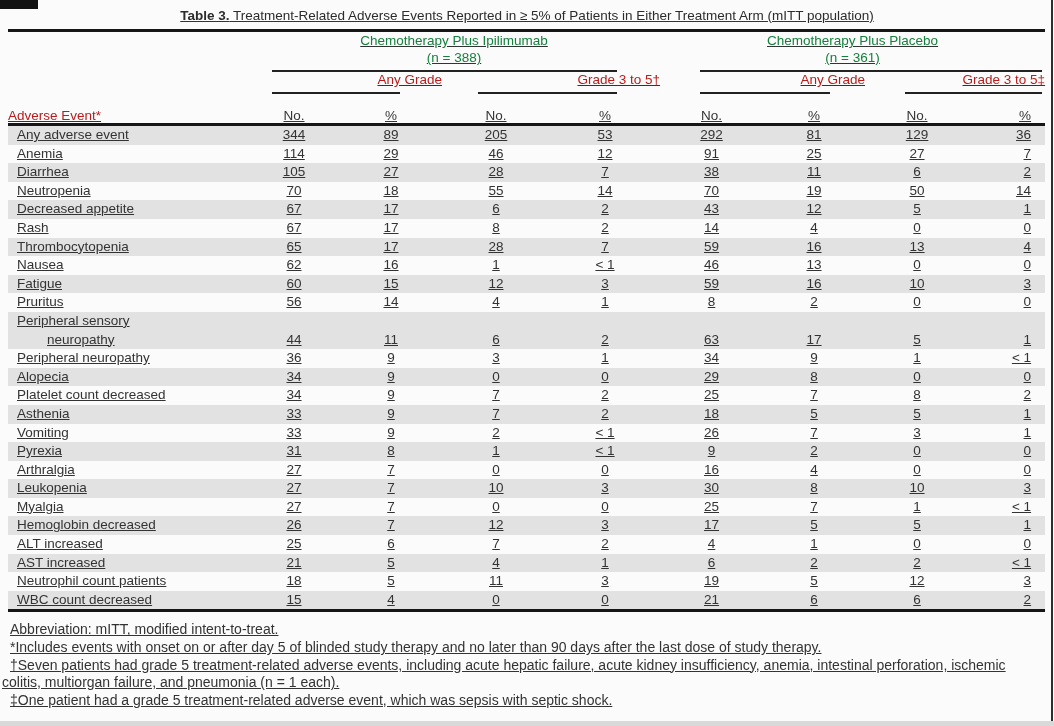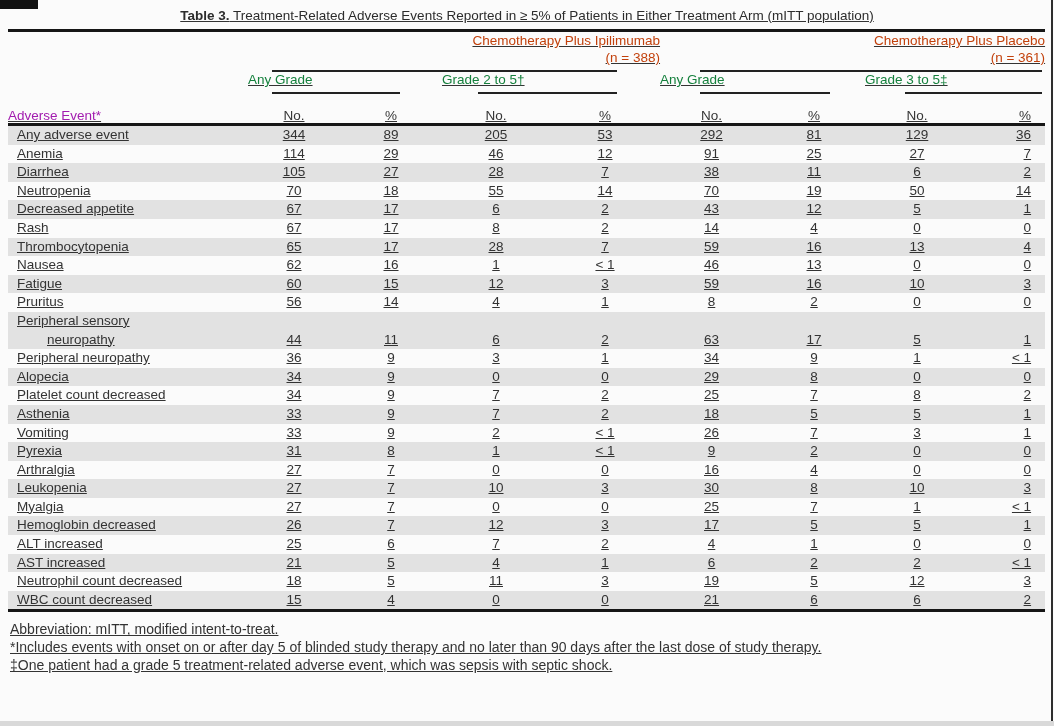--- a/index.html
+++ b/index.html
@@ -46,40 +46,40 @@
     color: #333;
   }
   table.aetable td, table.aetable th {
     padding: 0;
     font-weight: normal;
     vertical-align: bottom;
   }
 
   
   thead .group-cell { padding-top: 4px; }
-  .grp-line { text-align: right; line-height: 17px; color: #c2410c; }
+  .grp-line { text-align: center; line-height: 17px; color: #15803d; }
   .grp-rule { border-bottom: 2px solid #222; margin-top: 4px; }
   .grp-rule.g1 { margin-left: 24px; margin-right: 43px; }
   .grp-rule.g2 { margin-left: 40px; margin-right: 3px; }
 
   thead .sub-cell { padding-top: 6px; }
-  .sub-line { text-align: left; line-height: 16px; color: #15803d; }
+  .sub-line { text-align: right; line-height: 16px; color: #b91c1c; }
   .sub-rule { border-bottom: 2px solid #222; margin-top: 4px; }
   .sub-rule.s1 { margin-left: 24px; margin-right: 42px; }
   .sub-rule.s2 { margin-left: 36px; margin-right: 43px; }
   .sub-rule.s3 { margin-left: 40px; margin-right: 35px; }
   .sub-rule.s4 { margin-left: 40px; margin-right: 3px; }
 
   thead .colhead { height: 29px; padding-bottom: 5px; text-align: center; color: #363636; margin-top: 13px; }
   thead .colhead.last { text-align: right; padding-right: 14px; }
   thead .event-head {
     vertical-align: bottom;
     padding: 0 0 5px 42px;
     text-align: left;
-    color: #a21caf;
+    color: #b91c1c;
     margin-top: 8px;
   }
 
   
   tbody { border-top: 3px solid #161616; border-bottom: 3px solid #161616; }
   tbody td { height: 18.6px; line-height: 18.6px; vertical-align: middle; }
   tbody tr.shaded { background: #e2e2e2; }
   tbody td.event { text-align: left; padding-left: 9px; white-space: nowrap; }
   tbody td.event .line1, tbody td.event .line2 { line-height: 18.6px; }
   tbody td.event .line2 { padding-left: 30px; }
@@ -132,21 +132,21 @@
           <div class="grp-line">(n = 361)</div>
           <div class="grp-rule g2"></div>
         </td>
       </tr>
       <tr>
         <td colspan="2" class="sub-cell">
           <div class="sub-line">Any Grade</div>
           <div class="sub-rule s1"></div>
         </td>
         <td colspan="2" class="sub-cell">
-          <div class="sub-line">Grade 2 to 5†</div>
+          <div class="sub-line">Grade 3 to 5†</div>
           <div class="sub-rule s2"></div>
         </td>
         <td colspan="2" class="sub-cell">
           <div class="sub-line">Any Grade</div>
           <div class="sub-rule s3"></div>
         </td>
         <td colspan="2" class="sub-cell">
           <div class="sub-line">Grade 3 to 5‡</div>
           <div class="sub-rule s4"></div>
         </td>
@@ -413,21 +413,21 @@
           <td class="num c0">21</td>
           <td class="num c1">5</td>
           <td class="num c2">4</td>
           <td class="num c3">1</td>
           <td class="num c4">6</td>
           <td class="num c5">2</td>
           <td class="num c6">2</td>
           <td class="num c7">&lt; 1</td>
         </tr>
         <tr>
-          <td class="event">Neutrophil count decreased</td>
+          <td class="event">Neutrophil count patients</td>
           <td class="num c0">18</td>
           <td class="num c1">5</td>
           <td class="num c2">11</td>
           <td class="num c3">3</td>
           <td class="num c4">19</td>
           <td class="num c5">5</td>
           <td class="num c6">12</td>
           <td class="num c7">3</td>
         </tr>
         <tr class="shaded">
@@ -440,16 +440,17 @@
           <td class="num c5">6</td>
           <td class="num c6">6</td>
           <td class="num c7">2</td>
         </tr>
       </tbody>
   </table>
 
   <div class="footnotes">
     <p>Abbreviation: mITT, modified intent-to-treat.</p>
     <p>*Includes events with onset on or after day 5 of blinded study therapy and no later than 90 days after the last dose of study therapy.</p>
+    <p>†Seven patients had grade 5 treatment-related adverse events, including acute hepatic failure, acute kidney insufficiency, anemia, intestinal perforation, ischemic colitis, multiorgan failure, and pneumonia (n = 1 each).</p>
     <p>‡One patient had a grade 5 treatment-related adverse event, which was sepsis with septic shock.</p>
   </div>
 
 </div>
 
 </body></html>

